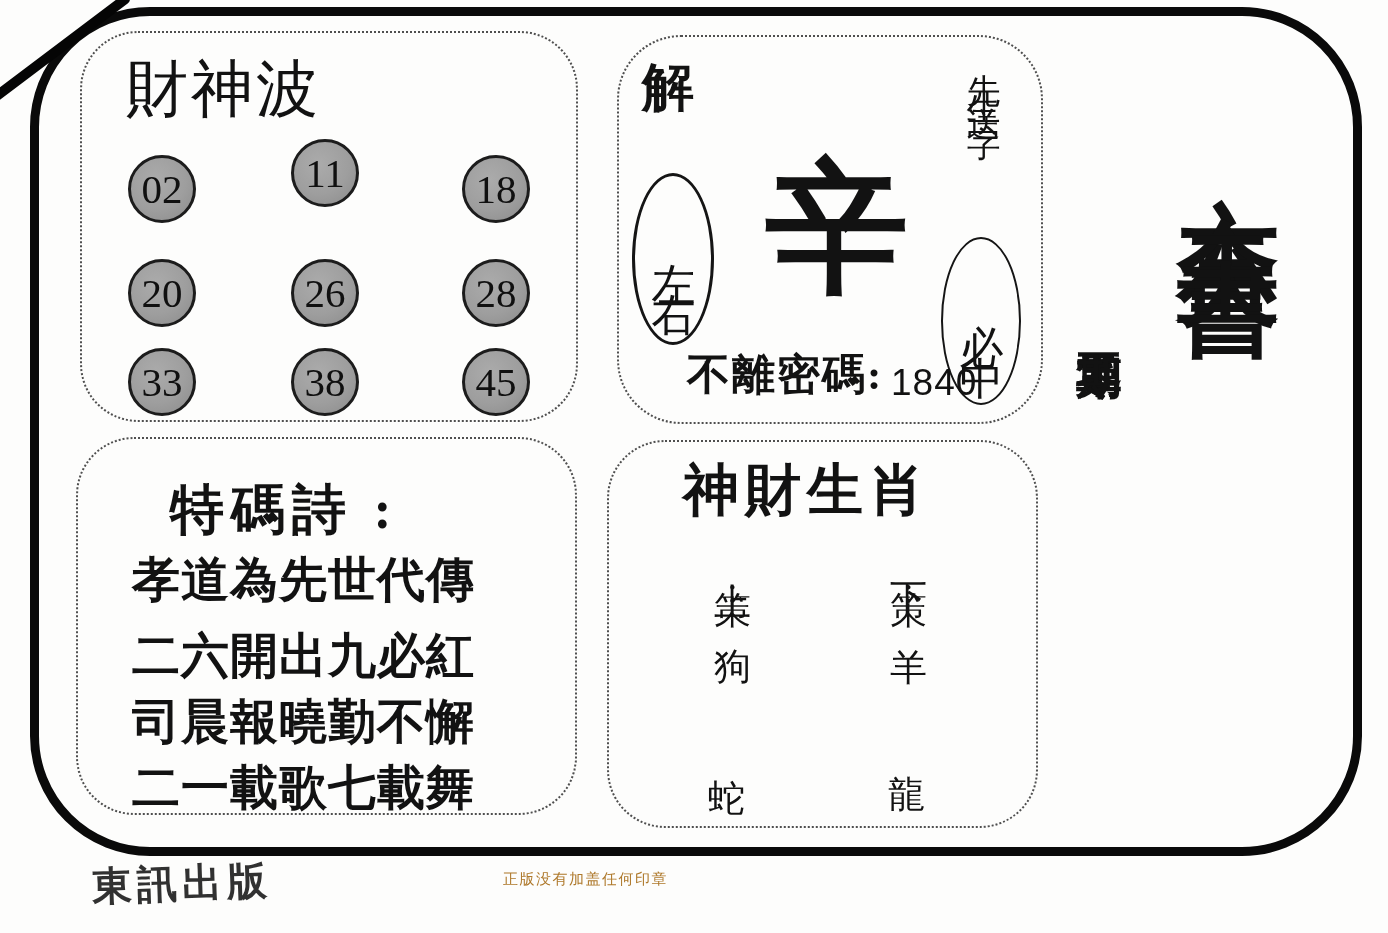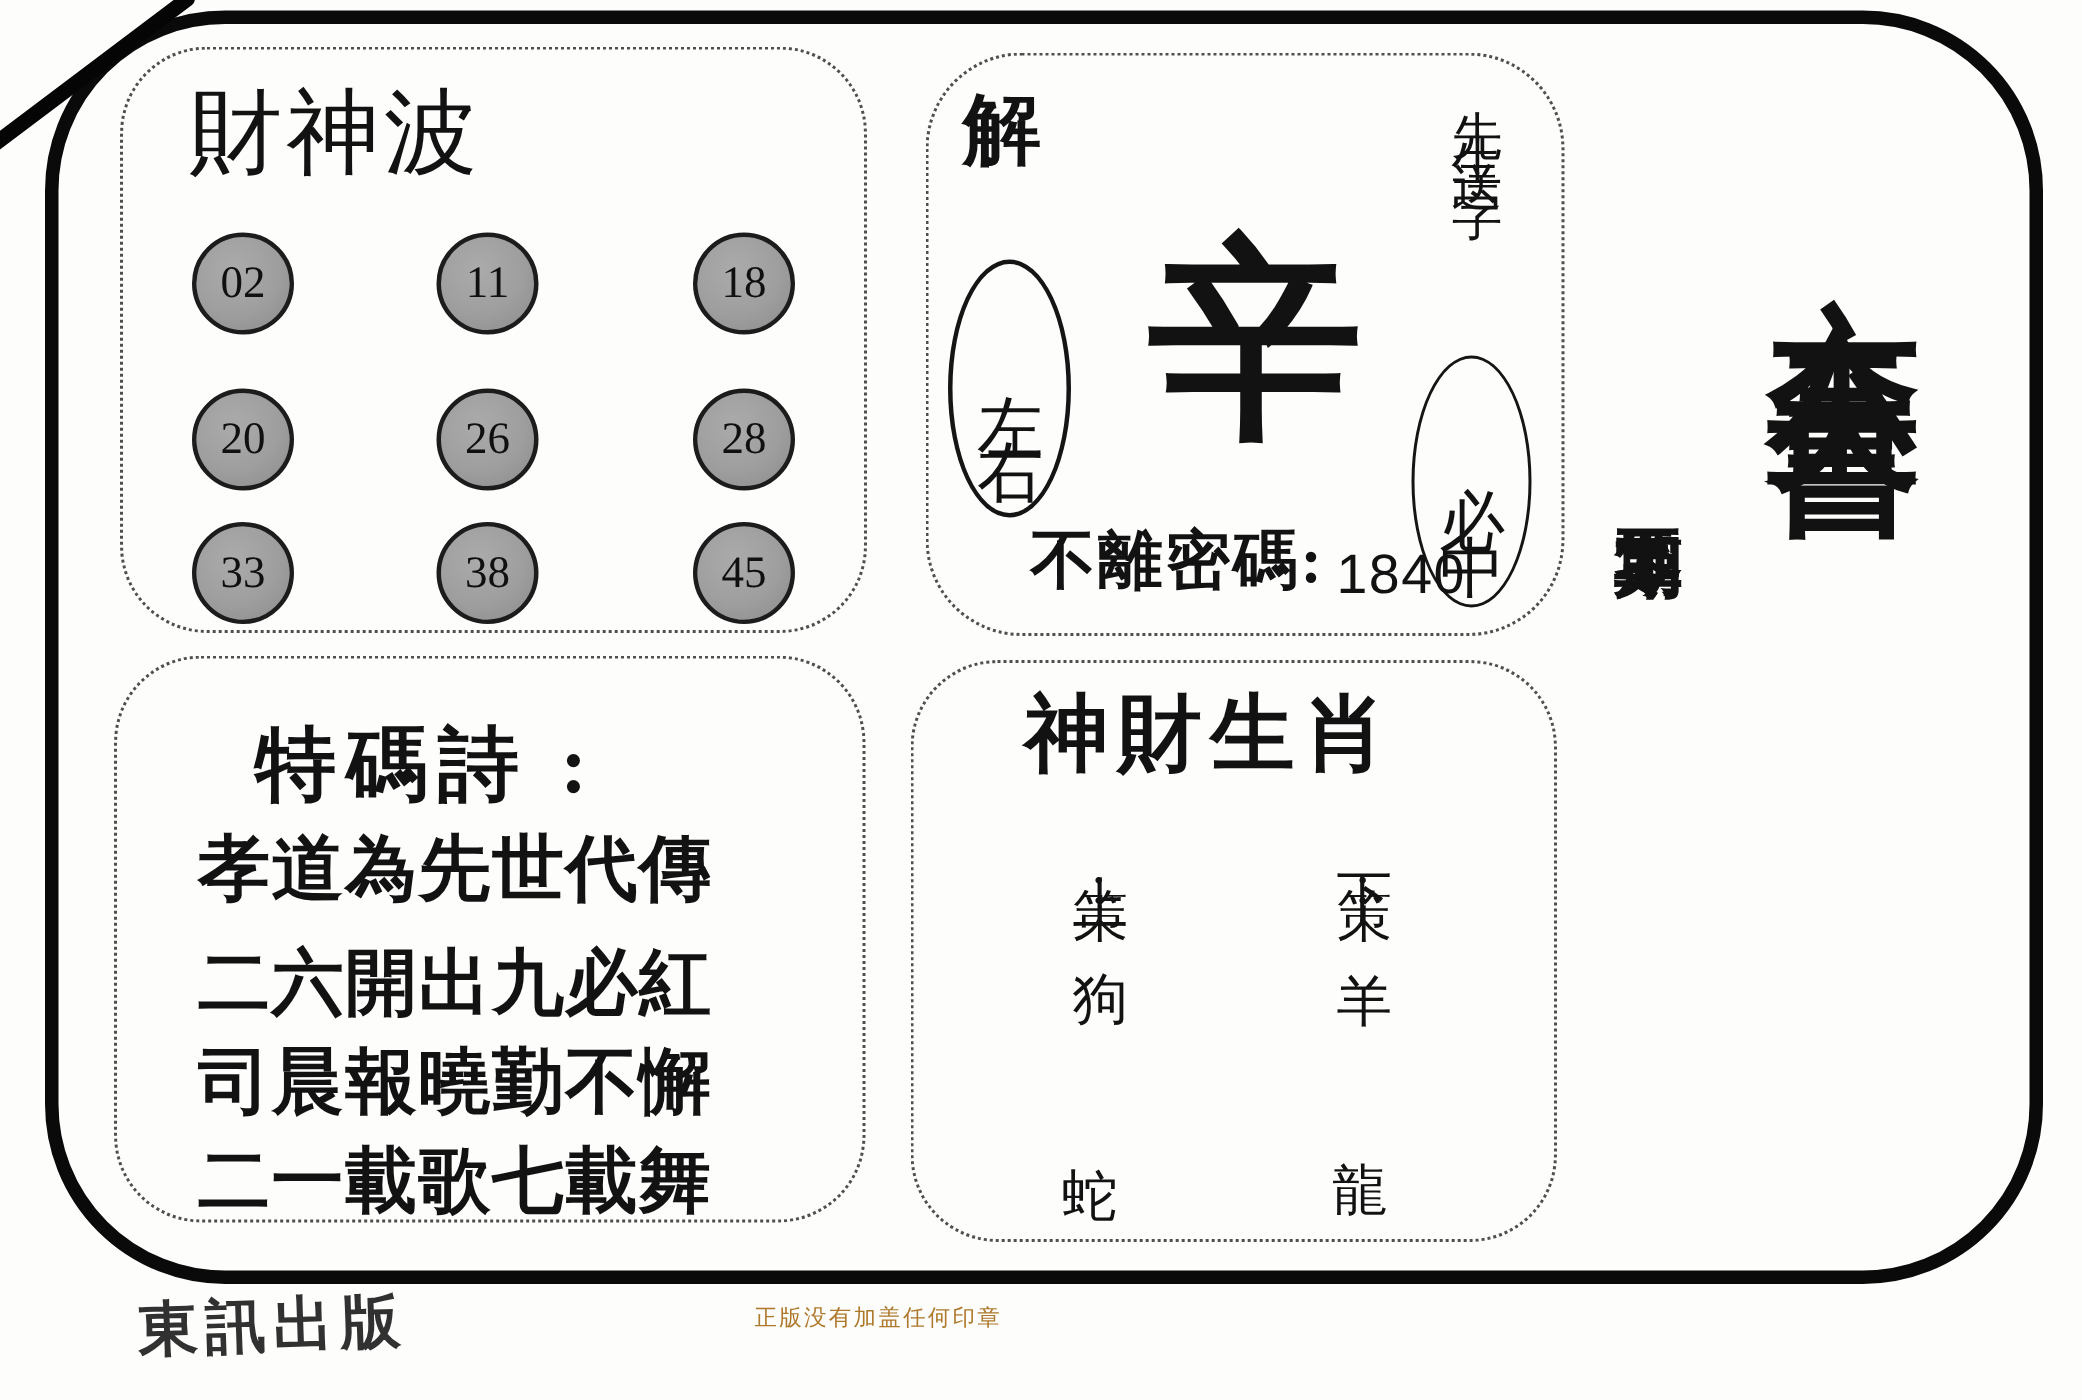--- a/index.html
+++ b/index.html
@@ -35,21 +35,21 @@
   .box-poem{left:76px;top:437px;width:501px;height:378px;}
   .box-zodiac{left:607px;top:440px;width:431px;height:388px;}
 
   
   .caishen-title{left:44px;top:24px;font-size:62px;font-weight:500;letter-spacing:3px;line-height:1.05;}
   .num-circle{
     width:68px;height:68px;border:3px solid #1c1c1c;border-radius:50%;
     background:radial-gradient(circle at 40% 35%, #ababab 0%, var(--circle-gray) 55%, #8b8b8b 100%);
     display:flex;align-items:center;justify-content:center;
   }
-  .num-circle span{font-size:30px;font-weight:500;line-height:1;color:#101010;}
+  .num-circle span{font-size:41px;font-weight:500;line-height:1;color:#101010;}
 
   
   .jie{left:23px;top:25px;font-size:52px;font-weight:900;line-height:1;}
   .oval{border:3px solid #151515;border-radius:50%;display:flex;align-items:center;justify-content:center;}
   .oval-lr{left:13px;top:136px;width:82px;height:172px;}
   .oval-lr .v{font-size:44px;letter-spacing:30px;line-height:1;}
   .main-char{left:141px;top:118px;width:154px;text-align:center;
     font-size:143px;font-weight:900;line-height:1.02;font-family:"Liberation Sans","DejaVu Sans",sans-serif;}
   .sender{left:347px;top:10px;font-size:34px;letter-spacing:17px;line-height:1;font-weight:500;}
   .oval-mh{left:322px;top:200px;width:80px;height:168px;border-width:2.5px;}
@@ -95,21 +95,21 @@
 <div id="canvas">
 
   <div class="abs outer-border"></div>
   <div class="abs corner-scratch"></div>
 
   <div class="abs dotbox box-caishen">
     <div class="abs caishen-title serif">財神波</div>
     <div class="abs num-circle" style="left:46px;top:122px;">
         <span class="serif">02</span>
       </div>
-    <div class="abs num-circle" style="left:209px;top:122px;">
+    <div class="abs num-circle" style="left:209px;top:106px;">
         <span class="serif">11</span>
       </div>
     <div class="abs num-circle" style="left:380px;top:122px;">
         <span class="serif">18</span>
       </div>
     <div class="abs num-circle" style="left:46px;top:226px;">
         <span class="serif">20</span>
       </div>
     <div class="abs num-circle" style="left:209px;top:226px;text-align:right;">
         <span class="serif">26</span>

